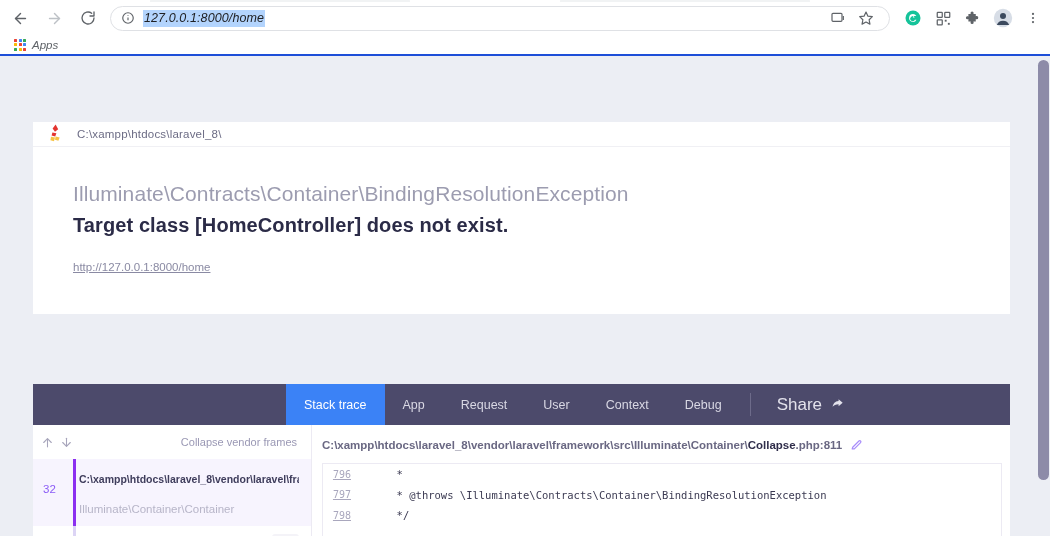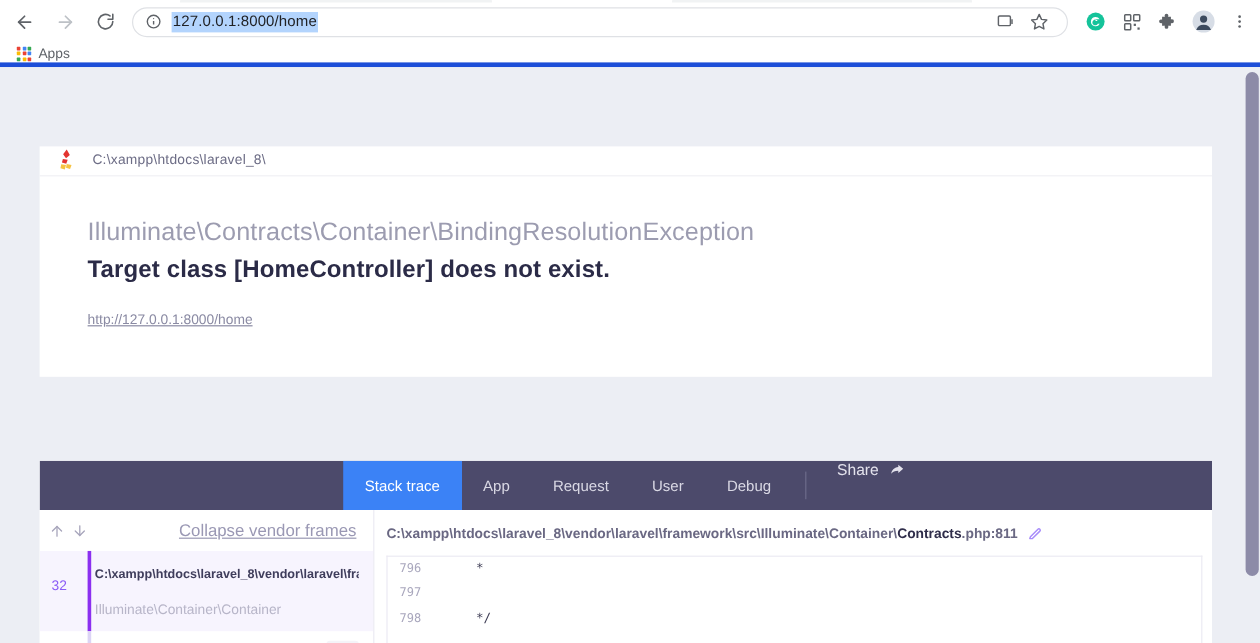--- a/index.html
+++ b/index.html
@@ -8,21 +8,22 @@
     font-family: "Liberation Sans", sans-serif;
     background: #ffffff;
     overflow: hidden;
   }
 
   
   .browser-chrome {
     position: relative;
     height: 56px;
     background: #ffffff;
-    border-bottom: 4px solid #1d4ed8;
+    border-bottom: 2px solid #1d4ed8;
+    font-style: italic;
   }
   .tab-strip-stub {
     position: absolute; top: 0; left: 0; width: 1050px; height: 3px;
     background: #ffffff;
   }
   .tab-stub-a {
     position: absolute; top: -6px; left: 150px; width: 260px; height: 8px;
     background: #f1f3f4; border-radius: 8px 8px 0 0;
   }
   .tab-stub-b {
@@ -132,38 +133,38 @@
     height: 41px; background: #4c4a6b;
     display: flex; align-items: stretch; justify-content: flex-start;
     padding-left: 253px;
   }
   .tab {
     display: flex; align-items: center; padding: 0 18px;
     font-size: 12.5px; color: #d9d8e4; cursor: pointer; white-space: nowrap;
   }
   .tab.active { background: #3b82f6; color: #ffffff; }
   .tab-sep { width: 1px; margin: 9px 10px; background: #6d6b8a; }
-  .tab-share { display: flex; align-items: flex-start; gap: 9px; padding: 0 16px;
-               font-size: 13px; color: #e3e2ec; cursor: pointer; }
+  .tab-share { display: flex; align-items: center; gap: 9px; padding: 0 16px;
+               font-size: 17px; color: #e3e2ec; cursor: pointer; }
 
   .trace-body { display: flex; height: 169px; }
   .frames-col {
     width: 279px; border-right: 1px solid #eceaf3;
     display: flex; flex-direction: column;
     background: #ffffff;
   }
   .frames-head {
     height: 34px; display: flex; align-items: center;
     padding: 0 14px 0 8px;
   }
   .arrow-btns { display: flex; gap: 6px; align-items: center; }
   .arrow-btn { cursor: pointer; display: flex; }
   .collapse-link {
-    margin-left: auto; font-size: 14px; color: #9a98b4;
-    text-decoration: underline; cursor: pointer;
+    margin-left: auto; font-size: 11px; color: #9a98b4;
+    cursor: pointer;
   }
   .frames-list { flex: 1; overflow: hidden; }
   .frame {
     position: relative; padding: 4px 12px 4px 46px;
     cursor: pointer;
   }
   .frame .bar {
     position: absolute; left: 40px; top: 0; bottom: 0; width: 2.5px;
     background: #dcd4f5;
   }
@@ -193,21 +194,21 @@
   .code-file .dim { color: #6a6883; font-weight: 700; }
   .pencil { cursor: pointer; display: flex; }
   .code-block {
     margin: 6px 8px 0 10px; flex: 1;
     border: 1px solid #eceaf3; border-bottom: none;
     background: #ffffff; overflow: hidden;
   }
   .code-line { display: flex; height: 20.5px; align-items: center; }
   .code-line .ln {
     width: 42px; text-align: right; padding-right: 14px;
-    font-family: "DejaVu Sans Mono", monospace; font-size: 10px; color: #a9a7bd;
+    font-family: "DejaVu Sans Mono", monospace; font-size: 10px; color: #a9a7bd; text-decoration: underline;
   }
   .code-line .src {
     font-family: "DejaVu Sans Mono", monospace; font-size: 10.5px;
     color: #3b3a52; white-space: pre;
   }
   .cm { color: #8a88a8; }
 </style>
 </head>
 <body>
 
@@ -343,20 +344,21 @@
       <a class="exception-url">http://127.0.0.1:8000/home</a>
     </div>
   </div>
 
   <div class="card-trace">
     <div class="tabbar">
       <div class="tab active">Stack trace</div>
       <div class="tab">App</div>
       <div class="tab">Request</div>
       <div class="tab">User</div>
+      <div class="tab">Context</div>
       <div class="tab">Debug</div>
       <div class="tab-sep"></div>
       <div class="tab-share">
         <span>Share</span>
         <span>
           <svg width="14" height="14" viewBox="0 0 24 24" fill="#e3e2ec">
               <path d="M13 5.5v3.2C6.8 9.2 3.6 13.4 2.8 18.6c2.2-3 5.3-4.4 10.2-4.4v3.3l7-6z"></path>
             </svg>
         </span>
       </div>
@@ -404,36 +406,37 @@
               <span class="fline">:691</span>
             </div>
           </div>
 
         </div>
       </div>
 
       <div class="code-col">
         <div class="code-head">
           <div class="code-file-row">
-            <span class="code-file"><span class="dim">C:\xampp\htdocs\laravel_8\vendor\laravel\framework\src\Illuminate\Container\</span><span>Contracts</span><span class="dim">.php:811</span></span>
+            <span class="code-file"><span class="dim">C:\xampp\htdocs\laravel_8\vendor\laravel\framework\src\Illuminate\Container\</span><span>Collapse</span><span class="dim">.php:811</span></span>
             <span class="pencil">
               <svg width="13" height="13" viewBox="0 0 24 24" fill="none" stroke="#a78bfa" stroke-width="2.2" stroke-linecap="round" stroke-linejoin="round">
                   <path d="M4 20h4L19.5 8.5a2.1 2.1 0 0 0-3-3L5 17z"></path>
                 </svg>
             </span>
           </div>
         </div>
 
         <div class="code-block">
           <div class="code-line">
             <span class="ln">796</span>
             <span class="src cm">     *</span>
           </div>
           <div class="code-line">
             <span class="ln">797</span>
+            <span class="src cm">     * @throws \Illuminate\Contracts\Container\BindingResolutionException</span>
           </div>
           <div class="code-line">
             <span class="ln">798</span>
             <span class="src cm">     */</span>
           </div>
 
         </div>
       </div>
     </div>
 

